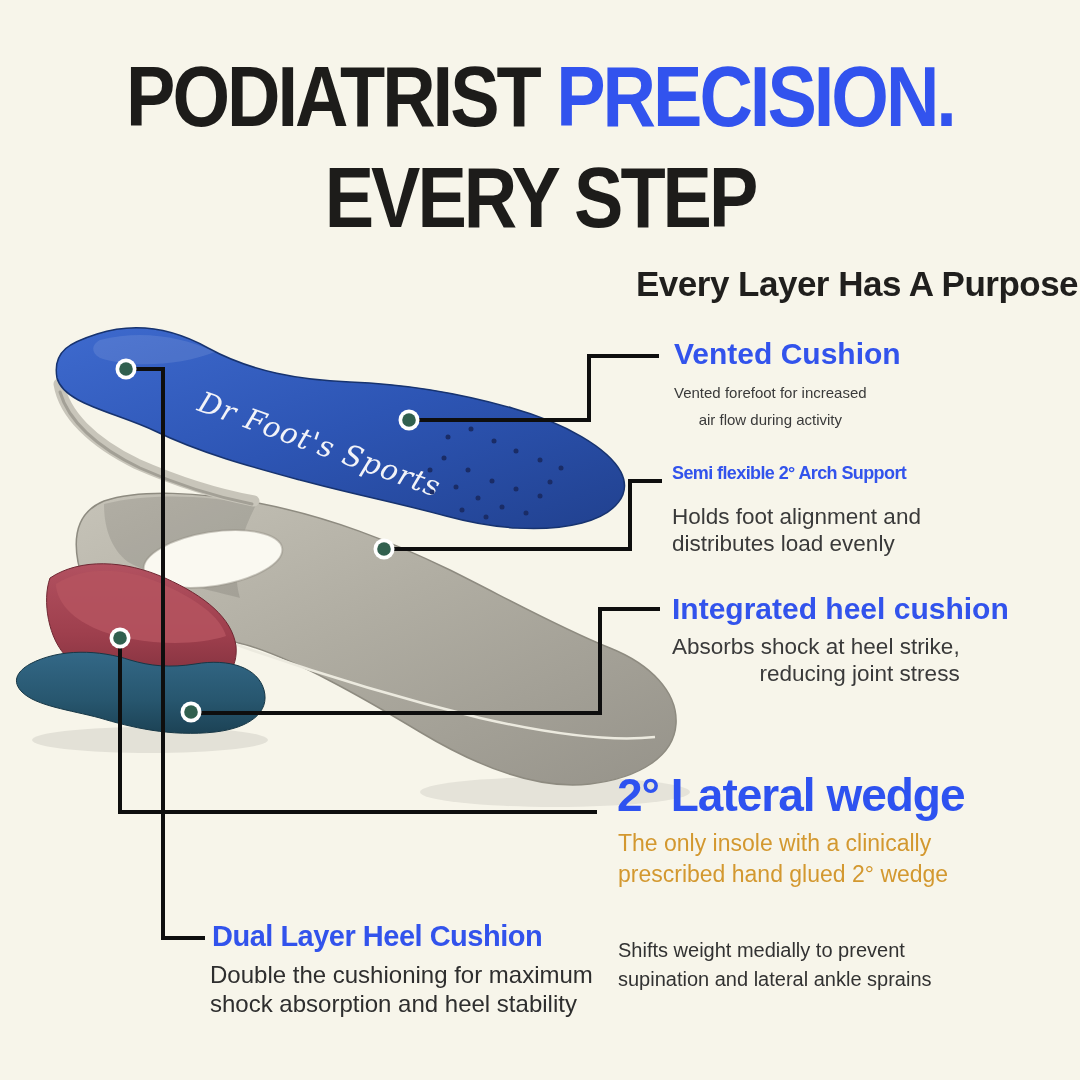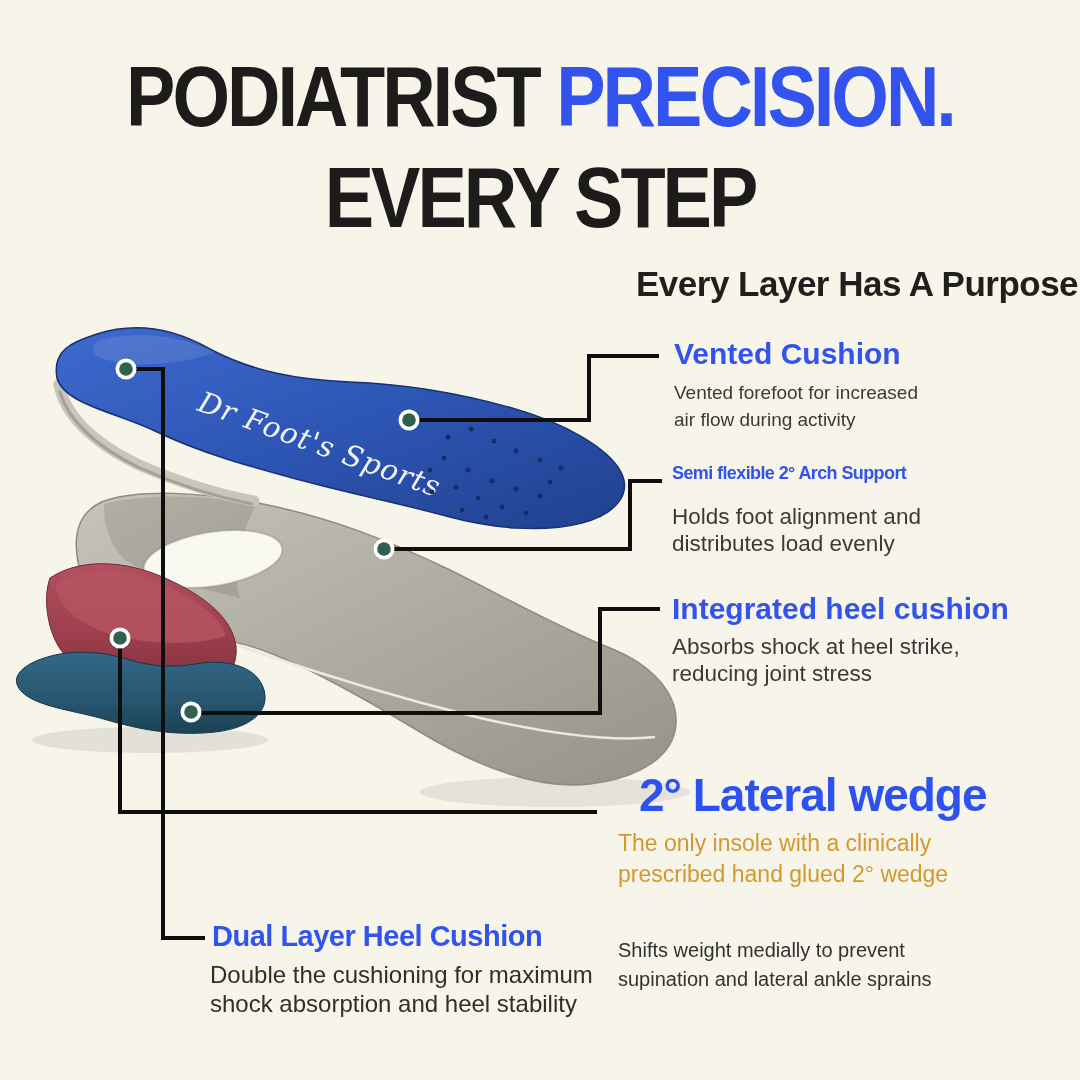--- a/index.html
+++ b/index.html
@@ -11,26 +11,26 @@
          font-size:74px;letter-spacing:-3px;line-height:87px;color:#1d1c1a;
          transform:scaleY(1.16);transform-origin:50% 0;}
   .title .blue{color:#3253ee;}
   
   .section-heading{left:588px;top:264px;font-size:35px;font-weight:bold;color:#201f1d;
                    letter-spacing:-0.5px;white-space:nowrap;margin-left:48px;}
   
   .co-head{font-weight:bold;color:#3253ec;white-space:nowrap;}
   .co-body{color:#3a3a3a;white-space:pre-line;}
   .h-vented{left:674px;top:337px;font-size:30px;}
-  .b-vented{left:674px;top:379px;font-size:19px;line-height:27px;}
+  .b-vented{left:674px;top:379px;font-size:15px;line-height:27px;text-align:center;}
   .h-arch{left:672px;top:463px;font-size:18px;letter-spacing:-0.6px;}
   .b-arch{left:672px;top:503px;font-size:22.5px;line-height:27px;}
   .h-integrated{left:672px;top:592px;font-size:30px;}
-  .b-integrated{left:672px;top:633px;font-size:22.5px;line-height:27px;}
-  .h-wedge{left:639px;top:768px;font-size:46px;font-weight:bold;color:#2e52f0;
+  .b-integrated{left:672px;top:633px;font-size:22.5px;line-height:27px;text-align:right;}
+  .h-wedge{left:617px;top:768px;font-size:46px;font-weight:bold;color:#2e52f0;
            letter-spacing:-1px;white-space:nowrap;}
   .sub-wedge{left:618px;top:828px;font-size:23px;line-height:31px;color:#d3982f;white-space:pre-line;}
   .b-wedge{left:618px;top:936px;font-size:20px;line-height:29px;color:#323232;white-space:pre-line;}
   .h-dual{left:212px;top:920px;font-size:29px;letter-spacing:-0.5px;}
   .b-dual{left:210px;top:960px;font-size:24px;line-height:29px;color:#2e2e2e;white-space:pre-line;}
   svg{display:block;}
 </style>
 </head>
 <body>
 

